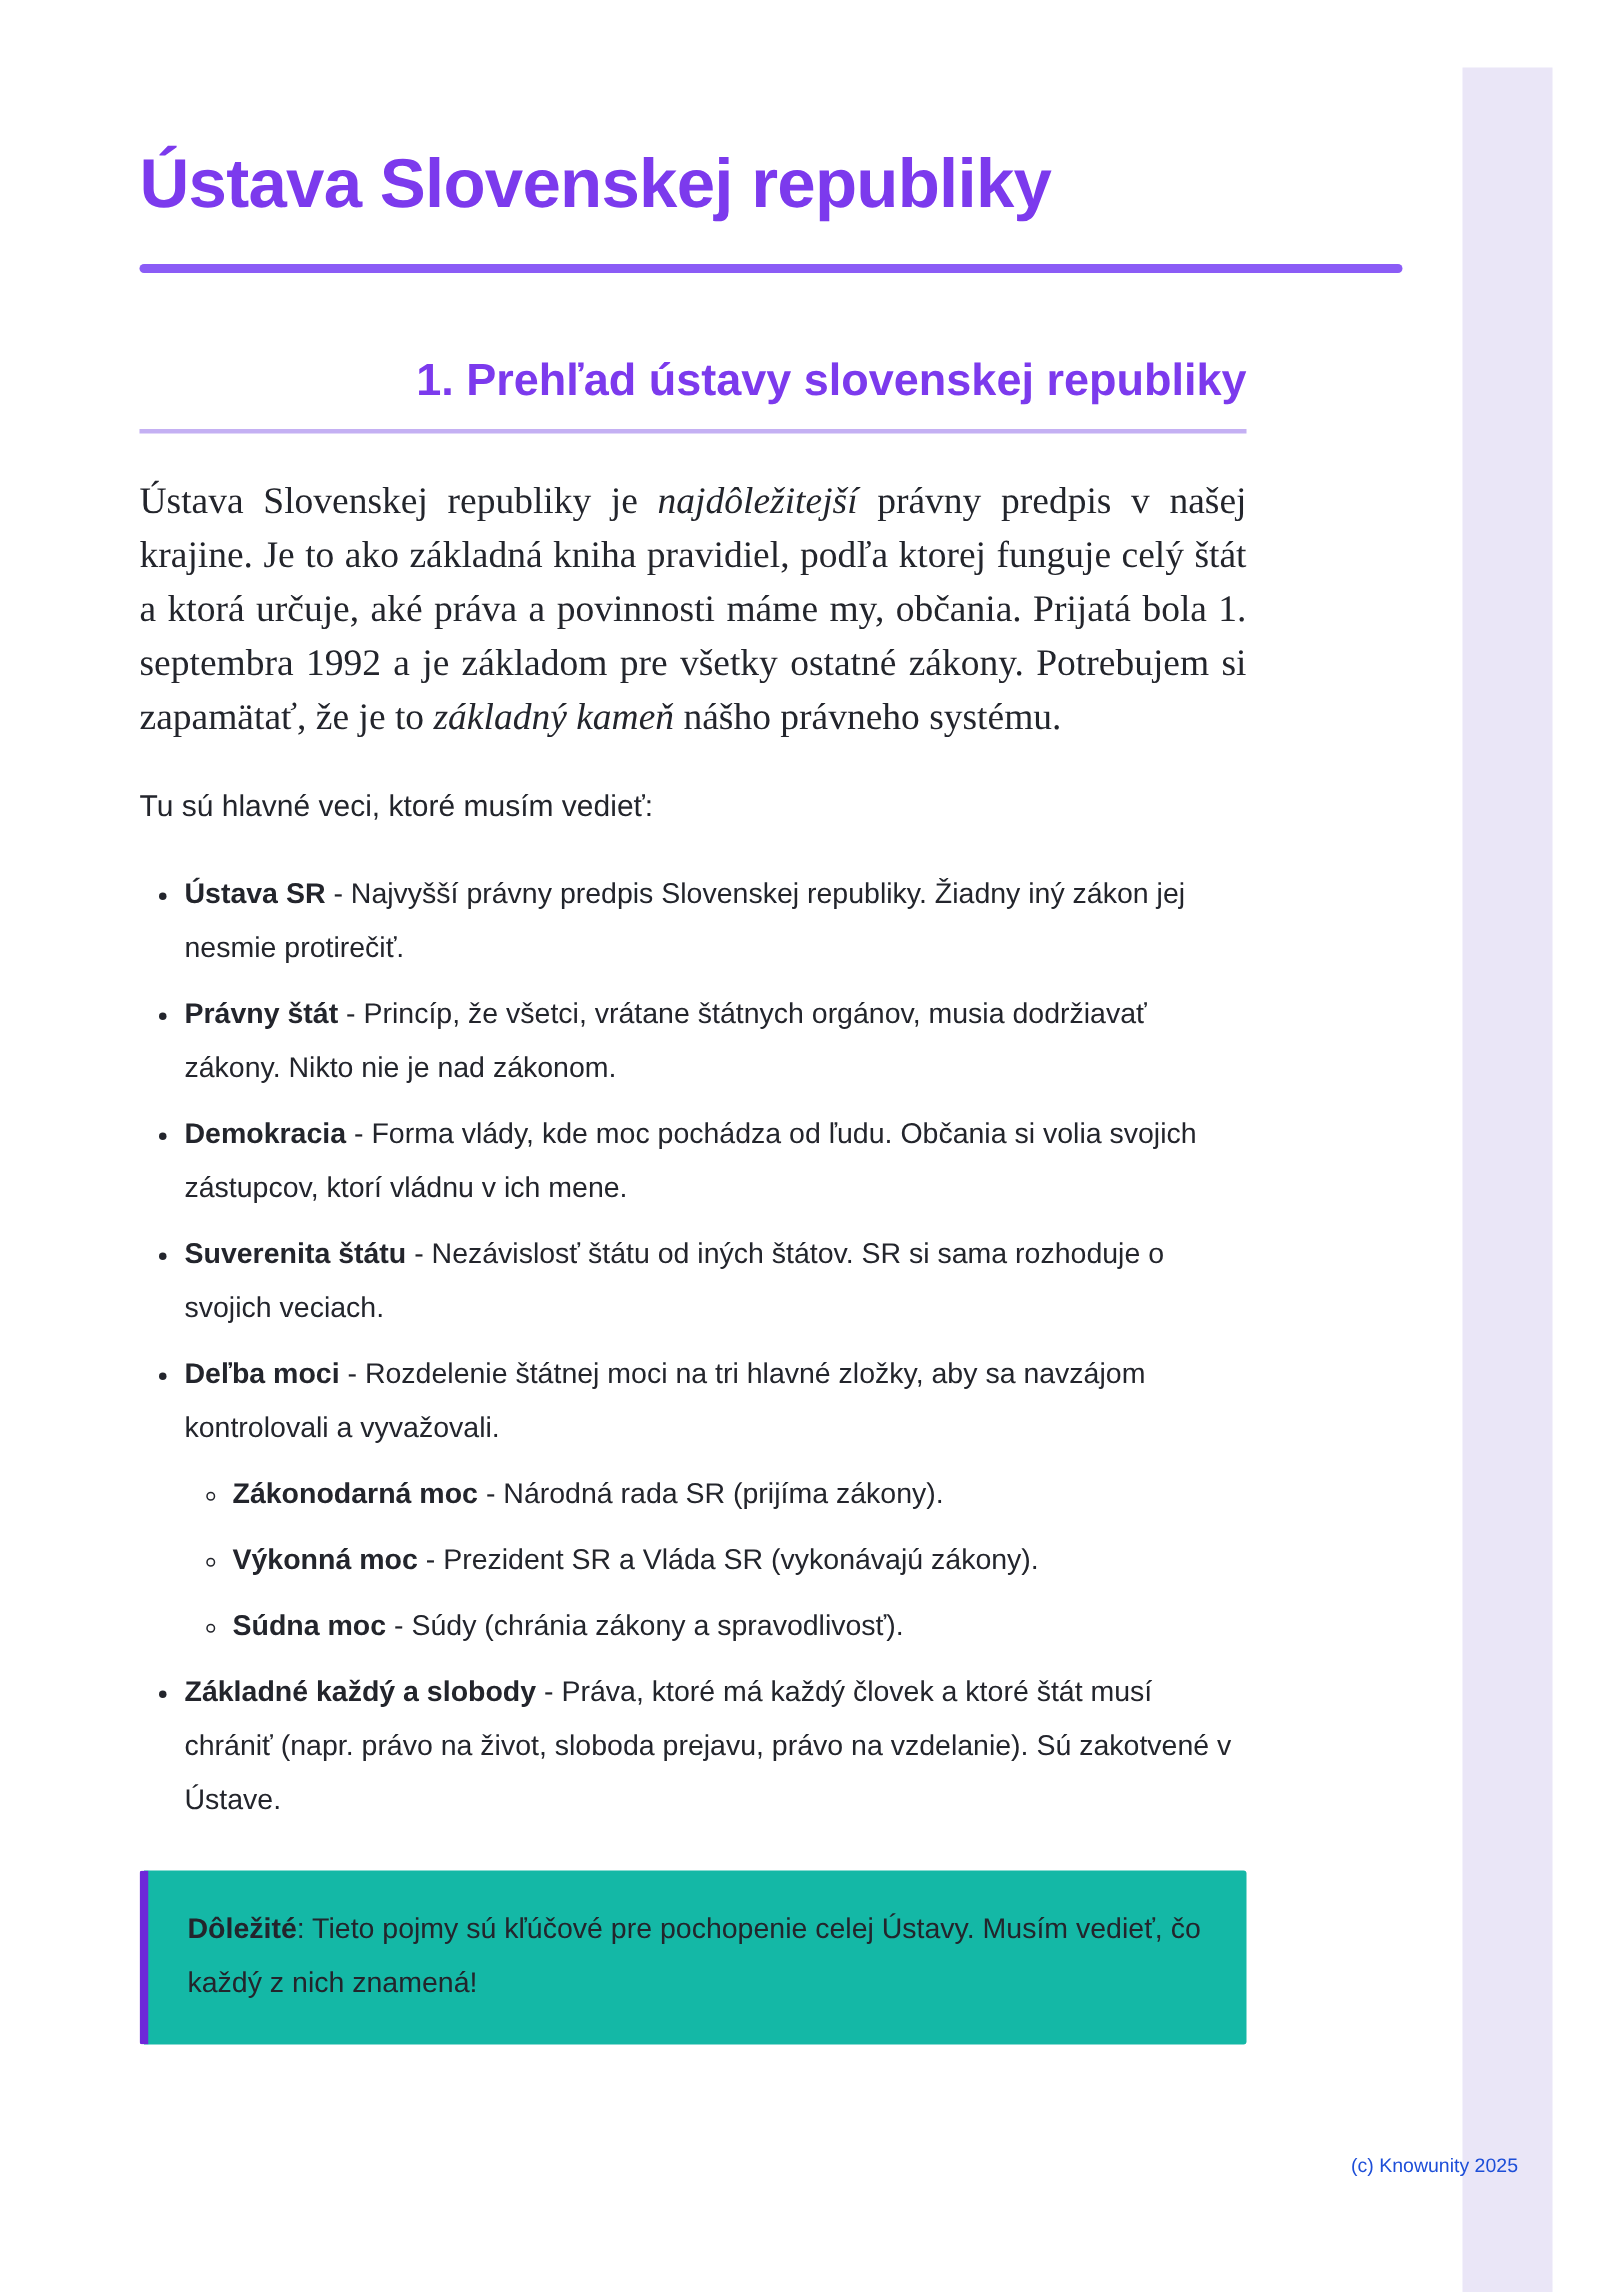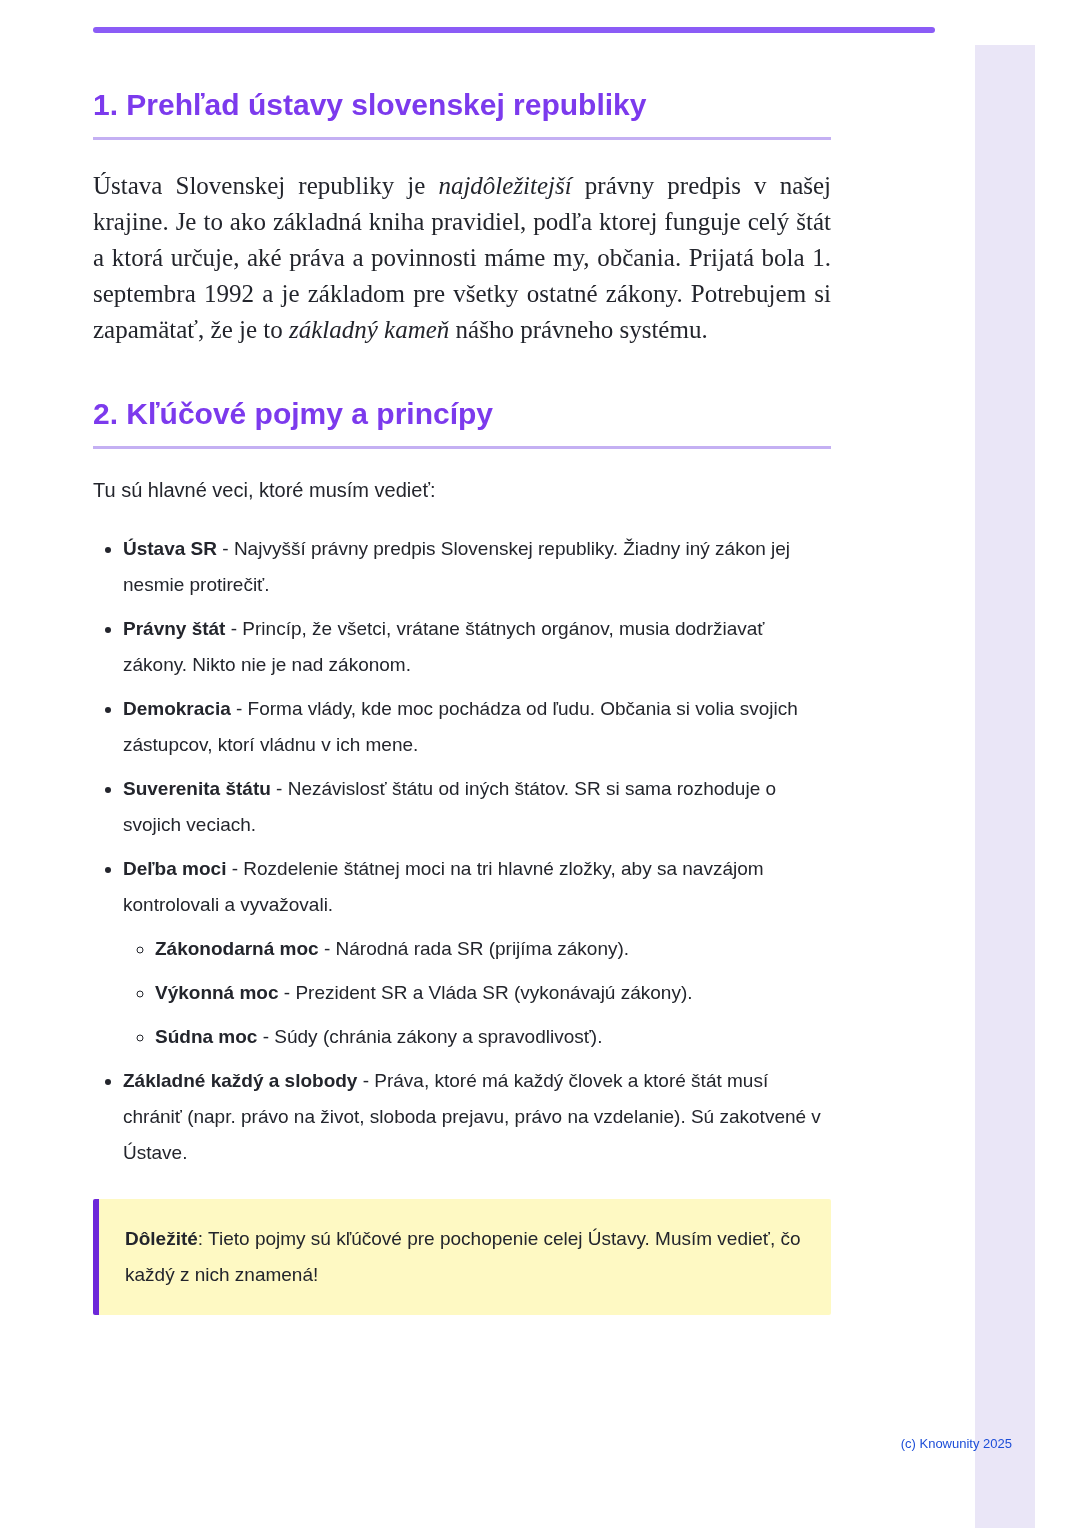--- a/index.html
+++ b/index.html
@@ -42,20 +42,21 @@
     background: #8b5cf6;
   }
   h2.section-heading {
     font-size: 30px;
     line-height: 36px;
     font-weight: 700;
     color: #7c3aed;
     width: 738px;
     padding-bottom: 14px;
     border-bottom: 3px solid #c4b0f3;
+    text-align: right;
   }
   h2.first { margin-top: 54px; }
   h2.second { margin-top: 48px; }
   p.lead {
     margin-top: 28px;
     width: 738px;
     font-size: 25px;
     line-height: 36px;
     text-align: justify;
     font-family: Liberation Serif, serif;
@@ -85,21 +86,21 @@
   }
   ul.sub-list > li {
     font-size: 19px;
     line-height: 36px;
     margin-bottom: 8px;
   }
   li strong, .callout strong { font-weight: 700; }
   .callout {
     margin-top: 28px;
     width: 738px;
-    background: #fef9c3;
+    background: #14b8a6;
     border-left: 6px solid #6d28d9;
     border-radius: 2px;
     padding: 22px 26px;
     font-size: 19px;
     line-height: 36px;
   }
   .footer-note {
     position: absolute;
     top: 1436px;
     right: 68px;
@@ -107,27 +108,27 @@
     color: #1d4ed8;
   }
 </style>
 </head>
 <body>
 
 <div class="stripe"></div>
 
 <div class="content">
 
+  <h1 class="page-title">Ústava Slovenskej republiky</h1>
   <div class="title-rule"></div>
 
   <h2 class="section-heading first">1. Prehľad ústavy slovenskej republiky</h2>
 
   <p class="lead"><span>Ústava Slovenskej republiky je </span><em>najdôležitejší</em><span> právny predpis v našej krajine. Je to ako základná kniha pravidiel, podľa ktorej funguje celý štát a ktorá určuje, aké práva a povinnosti máme my, občania. Prijatá bola 1. septembra 1992 a je základom pre všetky ostatné zákony. Potrebujem si zapamätať, že je to </span><em>základný kameň</em><span> nášho právneho systému.</span></p>
 
-  <h2 class="section-heading second">2. Kľúčové pojmy a princípy</h2>
 
   <p class="intro-line">Tu sú hlavné veci, ktoré musím vedieť:</p>
 
   <ul class="main-list">
     <li><strong>Ústava SR</strong><span> - Najvyšší právny predpis Slovenskej republiky. Žiadny iný zákon jej nesmie protirečiť.</span></li>
     <li><strong>Právny štát</strong><span> - Princíp, že všetci, vrátane štátnych orgánov, musia dodržiavať zákony. Nikto nie je nad zákonom.</span></li>
     <li><strong>Demokracia</strong><span> - Forma vlády, kde moc pochádza od ľudu. Občania si volia svojich zástupcov, ktorí vládnu v ich mene.</span></li>
     <li><strong>Suverenita štátu</strong><span> - Nezávislosť štátu od iných štátov. SR si sama rozhoduje o svojich veciach.</span></li>
     <li>
       <strong>Deľba moci</strong><span> - Rozdelenie štátnej moci na tri hlavné zložky, aby sa navzájom kontrolovali a vyvažovali.</span>

